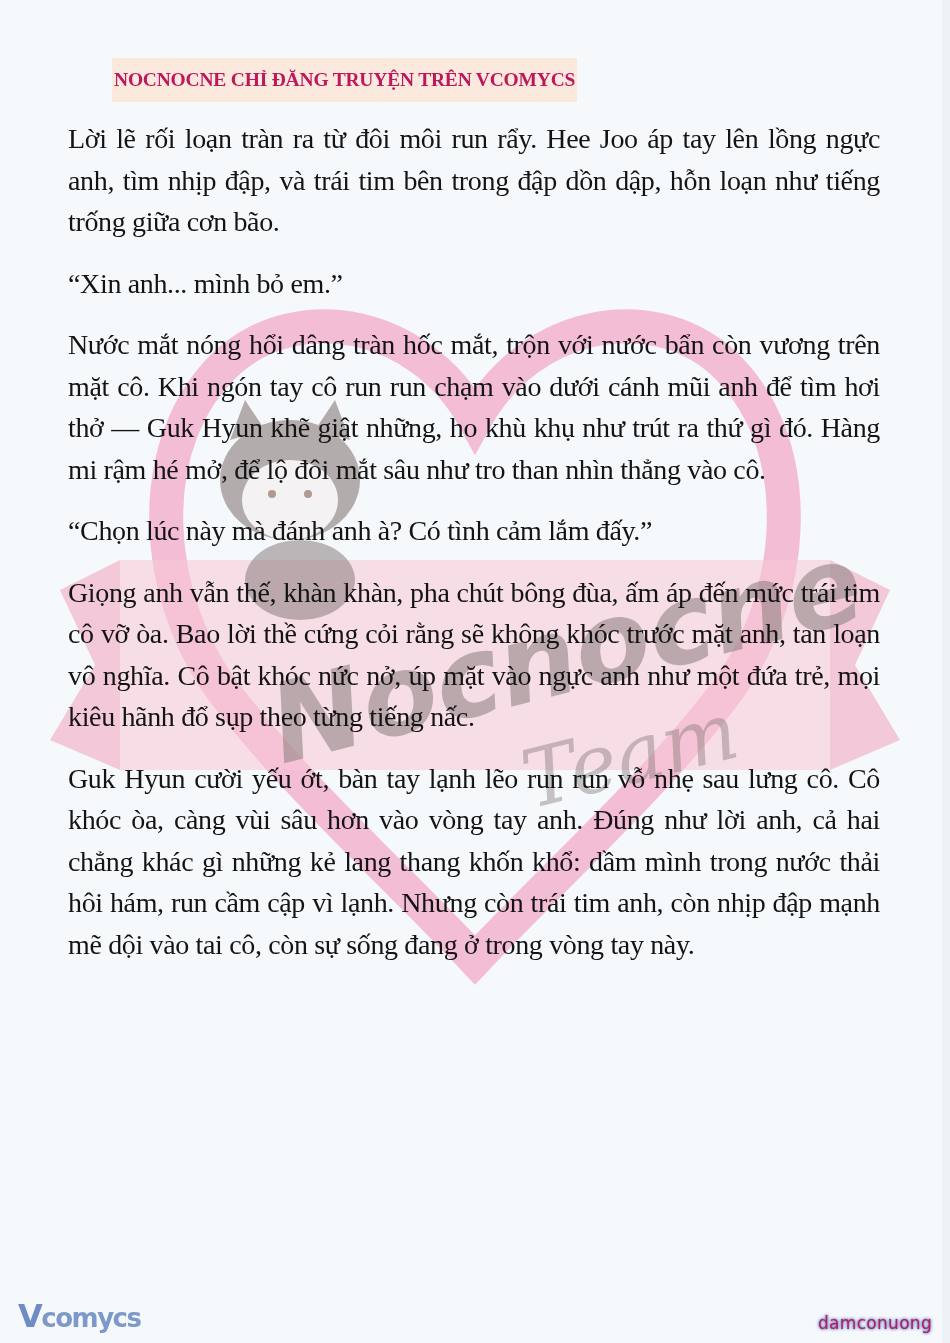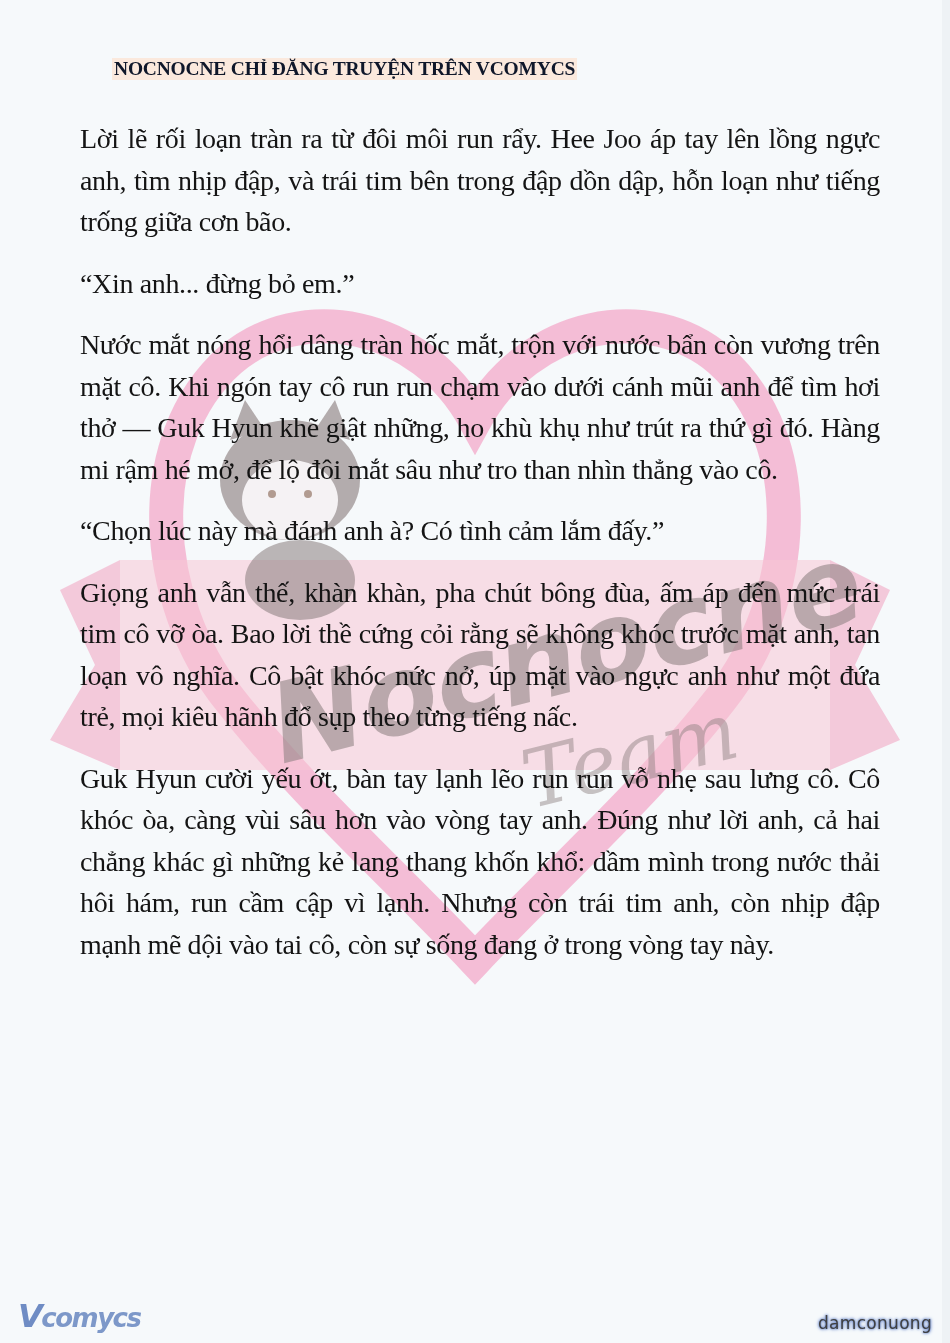--- a/index.html
+++ b/index.html
@@ -17,50 +17,50 @@
   .watermark {
     position: absolute; left: 0; top: 0; width: 950px; height: 1343px;
     pointer-events: none;
   }
   .header-note {
     position: absolute;
     left: 112px; top: 58px;
     font-family: "Liberation Serif", "DejaVu Serif", serif;
     font-weight: bold;
     font-size: 19.5px;
-    color: #0f172a;
+    color: #be185d;
     background: #fbe9dd;
     letter-spacing: -0.2px;
     line-height: 22px;
-    padding: 0 2px;
+    padding: 11px 2px;
   }
   .content {
     position: absolute;
     left: 68px; top: 118px;
     width: 812px;
     color: #141414;
     font-size: 28px;
     line-height: 41.5px;
     letter-spacing: -0.35px;
     word-spacing: 0px;
   }
-  .content p { text-align: justify; text-align-last: left; margin-left: 12px; }
+  .content p { text-align: justify; text-align-last: left; }
   .content p + p { margin-top: 20px; }
   .footer-logo {
     position: absolute; left: 18px; top: 1297px;
     font-family: "DejaVu Sans", sans-serif;
-    font-style: italic; font-weight: bold;
+    font-weight: bold;
     font-size: 26px; color: #7d98c9;
     letter-spacing: -1.5px;
   }
   .footer-logo .v { font-size: 32px; color: #6f8cc4; }
   .footer-credit {
     position: absolute; right: 18px; top: 1313px;
     font-family: "DejaVu Sans", sans-serif;
-    font-size: 17px; color: #404040;
+    font-size: 17px; color: #be185d;
     text-shadow: 0 0 2px #6a88c9, 0 0 3px #6a88c9, 0 0 4px #9db2df;
     letter-spacing: 0.3px;
     margin-left: 44px;
   }
 </style>
 </head>
 <body>
 
 <div class="page-edge"></div>
 
@@ -83,21 +83,21 @@
   </g>
 
   <text x="260" y="715" font-family="DejaVu Sans, sans-serif" font-weight="bold" font-style="italic" font-size="110" fill="#8a7e7e" opacity="0.55" transform="rotate(-14 470 650)">Nocnocne</text>
   <text x="520" y="800" font-family="DejaVu Serif, serif" font-style="italic" font-size="80" fill="#8a7e7e" opacity="0.45" transform="rotate(-14 560 760)">Team</text>
 </svg>
 
 <div class="header-note">NOCNOCNE CHỈ ĐĂNG TRUYỆN TRÊN VCOMYCS</div>
 
 <div class="content">
   <p>Lời lẽ rối loạn tràn ra từ đôi môi run rẩy. Hee Joo áp tay lên lồng ngực anh, tìm nhịp đập, và trái tim bên trong đập dồn dập, hỗn loạn như tiếng trống giữa cơn bão.</p>
-  <p>“Xin anh... đừng bỏ em.”</p>
+  <p>“Xin anh... mình bỏ em.”</p>
   <p>Nước mắt nóng hổi dâng tràn hốc mắt, trộn với nước bẩn còn vương trên mặt cô. Khi ngón tay cô run run chạm vào dưới cánh mũi anh để tìm hơi thở — Guk Hyun khẽ giật những, ho khù khụ như trút ra thứ gì đó. Hàng mi rậm hé mở, để lộ đôi mắt sâu như tro than nhìn thẳng vào cô.</p>
   <p>“Chọn lúc này mà đánh anh à? Có tình cảm lắm đấy.”</p>
   <p>Giọng anh vẫn thế, khàn khàn, pha chút bông đùa, ấm áp đến mức trái tim cô vỡ òa. Bao lời thề cứng cỏi rằng sẽ không khóc trước mặt anh, tan loạn vô nghĩa. Cô bật khóc nức nở, úp mặt vào ngực anh như một đứa trẻ, mọi kiêu hãnh đổ sụp theo từng tiếng nấc.</p>
   <p>Guk Hyun cười yếu ớt, bàn tay lạnh lẽo run run vỗ nhẹ sau lưng cô. Cô khóc òa, càng vùi sâu hơn vào vòng tay anh. Đúng như lời anh, cả hai chẳng khác gì những kẻ lang thang khốn khổ: dầm mình trong nước thải hôi hám, run cầm cập vì lạnh. Nhưng còn trái tim anh, còn nhịp đập mạnh mẽ dội vào tai cô, còn sự sống đang ở trong vòng tay này.</p>
 </div>
 
 <div class="footer-logo">
   <span class="v">V</span><span>comycs</span>
 </div>
 

